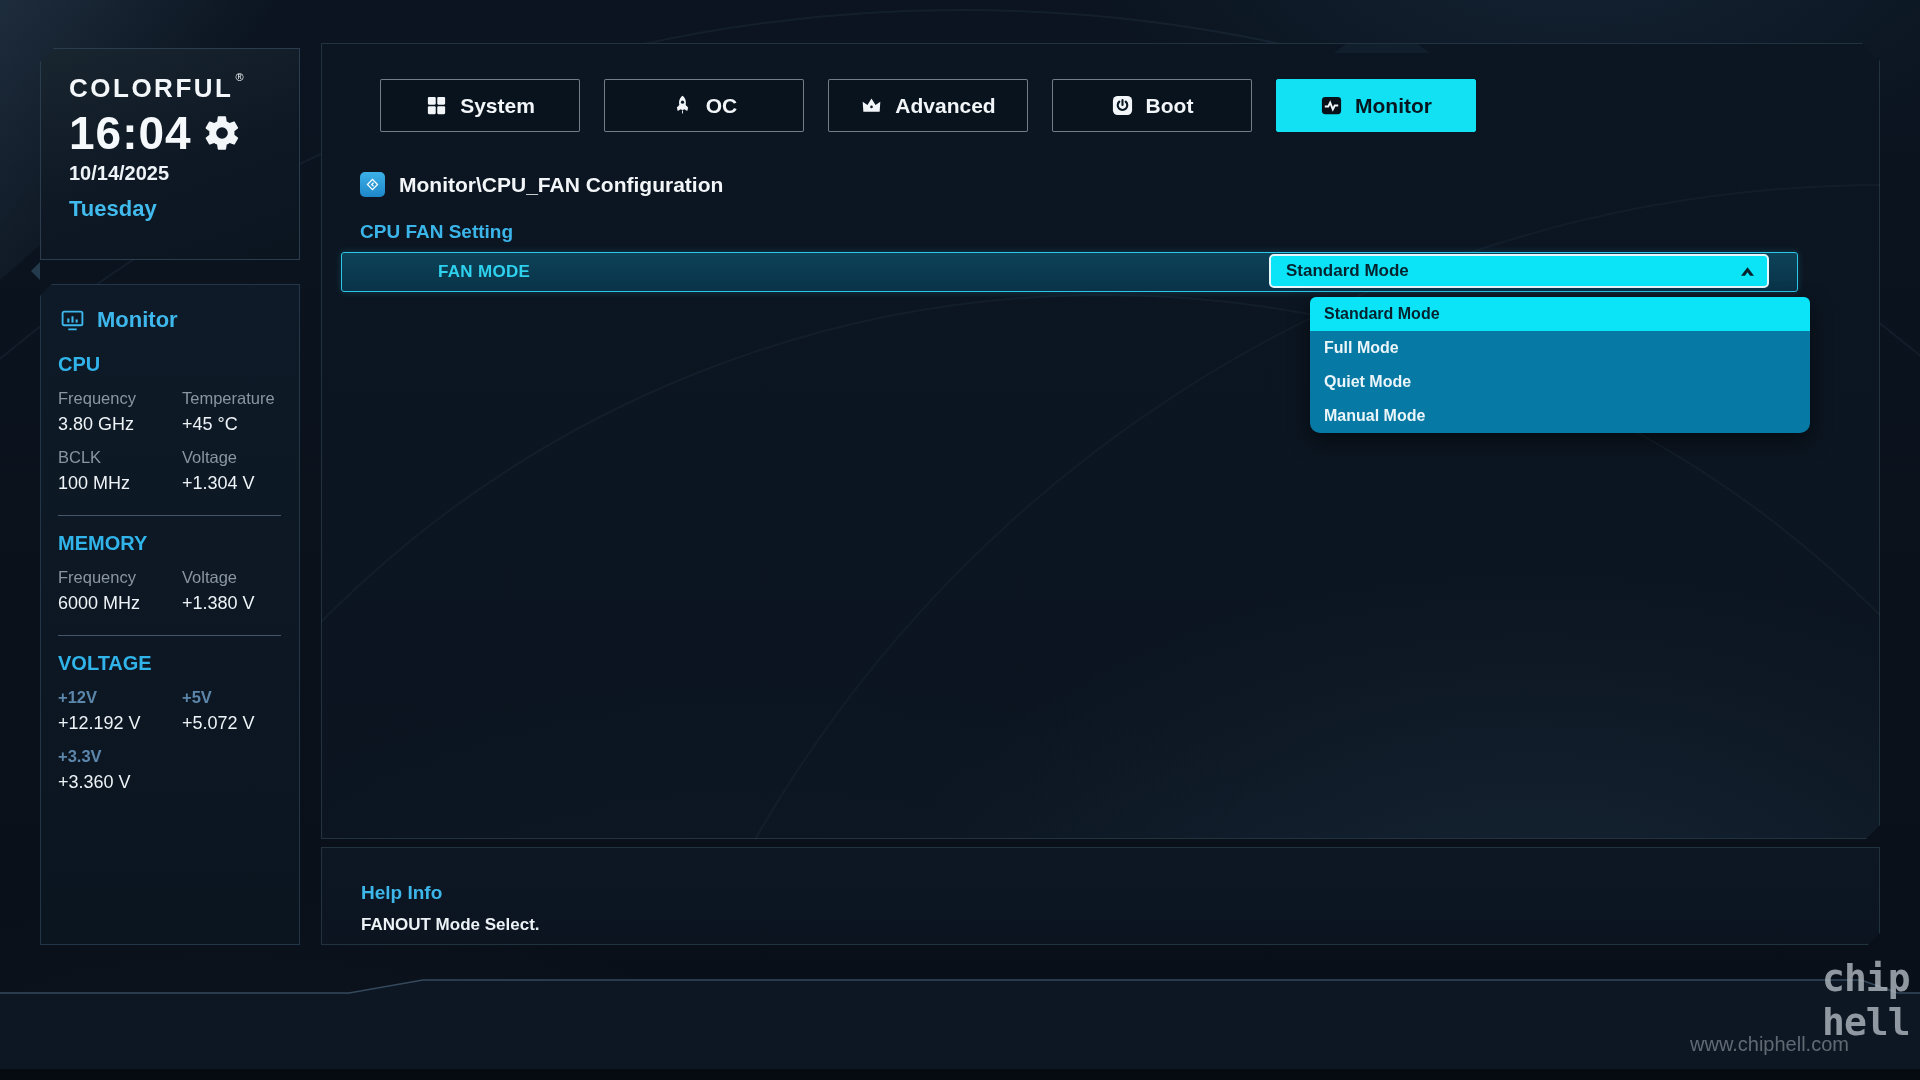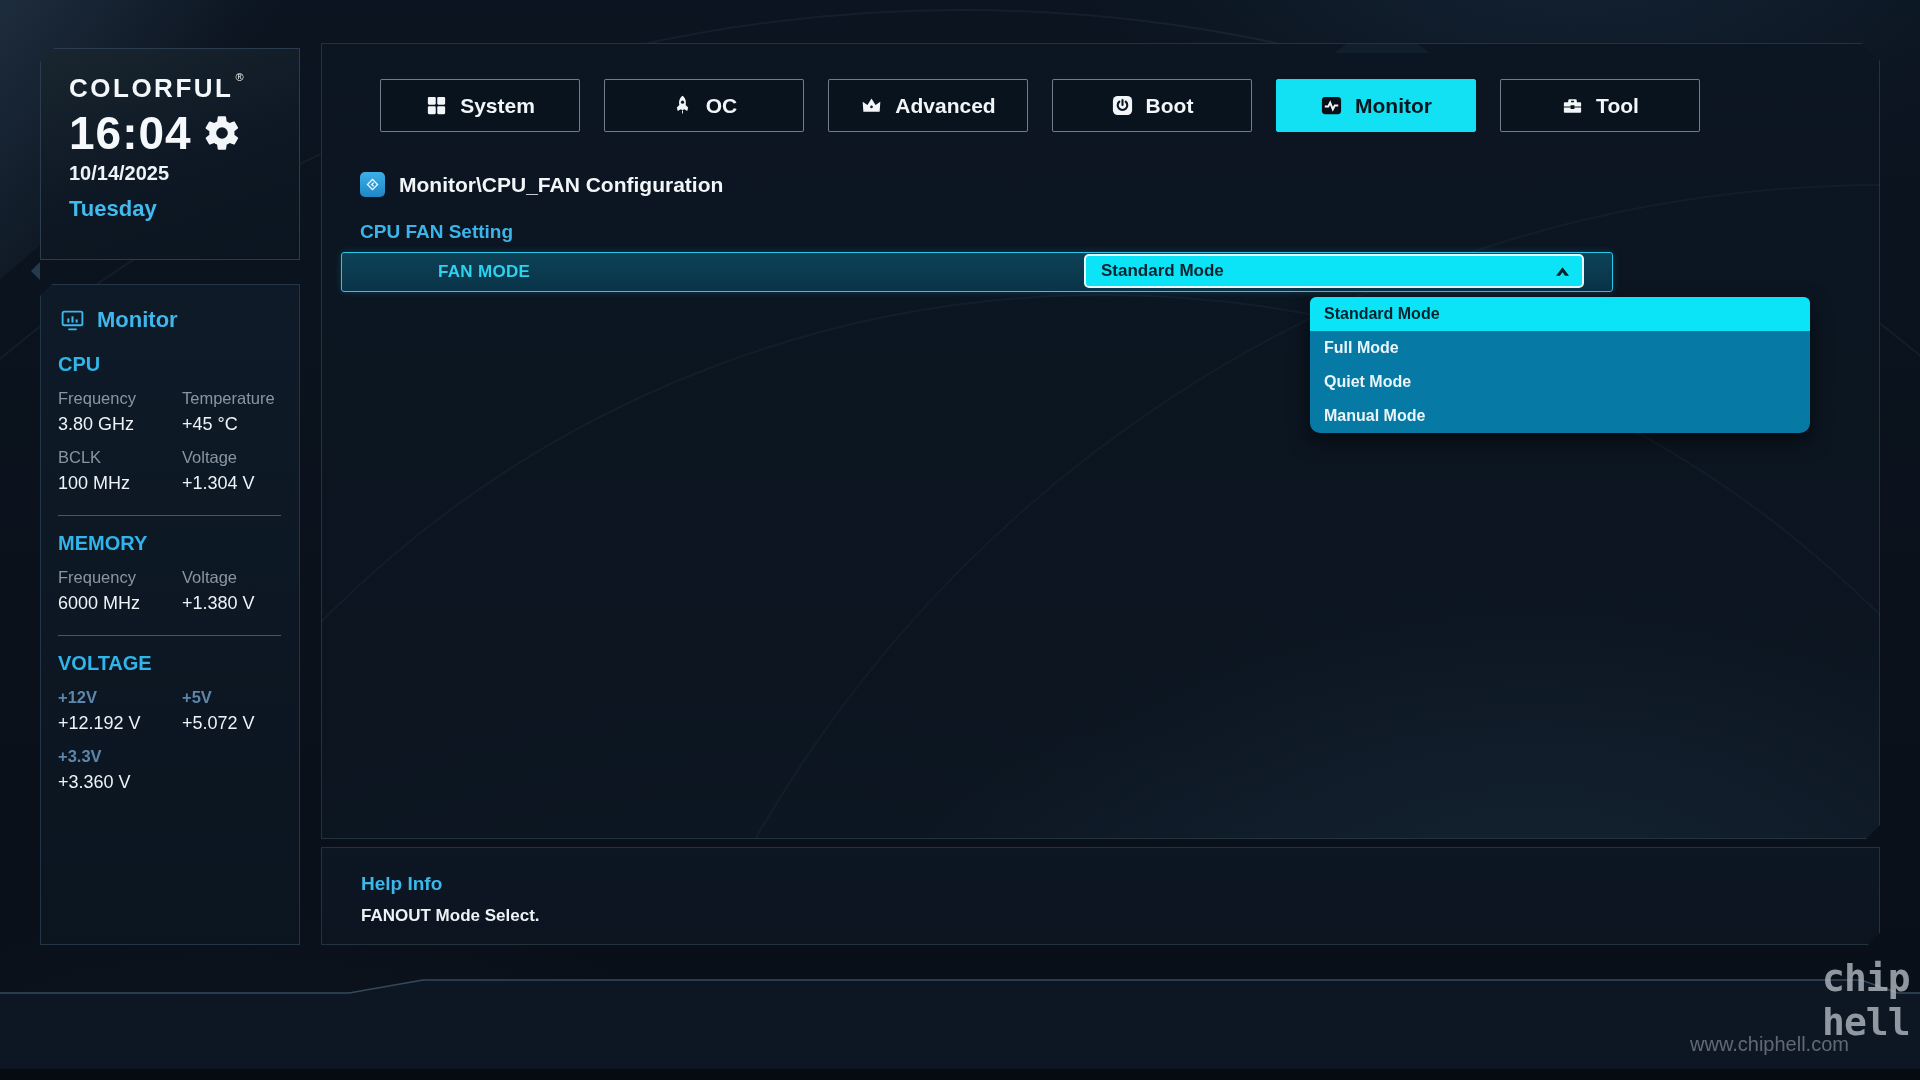--- a/index.html
+++ b/index.html
@@ -69,38 +69,38 @@
     background:rgba(10,19,30,.92);border:1px solid rgba(198,214,226,.55);border-radius:2px;
     color:#f2f6f9;font-size:21px;font-weight:700;cursor:pointer;}
   .tab svg{width:23px;height:23px;flex:none;}
   .tab.active{background:#12e0f3;border-color:#12e0f3;color:#07161f;}
   .breadcrumb{position:absolute;left:38px;top:128px;display:flex;align-items:center;gap:14px;}
   .bc-icon{width:25px;height:25px;border-radius:5px;background:linear-gradient(180deg,#3cb1e8,#1e86c8);
     display:flex;align-items:center;justify-content:center;}
   .bc-icon svg{width:19px;height:19px;}
   .bc-text{font-size:21px;font-weight:700;color:#f3f6f8;text-align:right;}
   .section-title{position:absolute;left:38px;top:177px;font-size:19px;font-weight:700;color:#3bb5e9;}
-  .setting-row{position:absolute;left:19px;top:208px;width:1272px;height:40px;box-sizing:border-box;
+  .setting-row{position:absolute;left:19px;top:208px;width:1457px;height:40px;box-sizing:border-box;
     background:linear-gradient(180deg,#0d4258,#093348);border:1px solid #2cc6e8;border-radius:3px;
     box-shadow:0 0 7px rgba(44,198,232,.22);cursor:pointer;}
   .setting-label{position:absolute;left:96px;top:50%;transform:translateY(-50%);
     font-size:17px;font-weight:700;color:#2ed2ee;letter-spacing:.3px;}
   .select{position:absolute;right:28px;top:1px;width:500px;height:34px;box-sizing:border-box;
     background:#0be4f6;border:2px solid #e6f6fa;border-radius:5px;
     display:flex;align-items:center;padding-left:15px;cursor:pointer;}
   .select .sel-text{font-size:17px;font-weight:700;color:#05222f;}
   .select .caret{position:absolute;right:11px;top:50%;transform:translateY(-50%);width:17px;height:13px;}
   .dropdown{position:absolute;left:988px;top:253px;width:500px;border-radius:6px 6px 10px 10px;overflow:hidden;
     box-shadow:0 8px 20px rgba(0,0,0,.5);z-index:5;}
   .option{height:34px;display:flex;align-items:center;padding-left:14px;
     background:#067aa5;color:#ecf5f9;font-size:16px;font-weight:700;cursor:pointer;}
   .option.selected{background:#0be4f6;color:#04212d;}
   
   .help-panel{position:absolute;left:321px;top:847px;width:1559px;height:98px;box-sizing:border-box;
-    background:linear-gradient(180deg,#0d1724,#0b141f);border:1px solid #20333f;padding:25px 0 0 39px;
+    background:linear-gradient(180deg,#0d1724,#0b141f);border:1px solid #20333f;padding:34px 0 0 39px;
     clip-path:polygon(0 0,100% 0,100% calc(100% - 12px),calc(100% - 12px) 100%,0 100%);}
   .help-title{font-size:19px;font-weight:700;color:#3db7ea;}
   .help-text{margin-top:11px;font-size:17px;font-weight:600;color:#edf2f6;}
   
   .footer-svg{position:absolute;left:0;bottom:0;width:1920px;height:101px;}
   .footer-items{position:absolute;left:0;bottom:0;width:1920px;height:101px;box-sizing:border-box;
     display:flex;align-items:center;justify-content:space-between;padding:8px 104px 10px 64px;}
   .footer-item{font-size:21px;font-weight:700;color:#eef3f7;cursor:pointer;white-space:nowrap;}
   
   .wm-logo{position:absolute;left:1822px;top:956px;z-index:9;
@@ -233,26 +233,20 @@
         </svg>
         <span>Boot</span>
       </div>
       <div class="tab active">
         <svg viewBox="0 0 24 24">
           <rect x="2" y="3" width="20" height="18" rx="3.5" fill="#081019"></rect>
           <polyline points="5,13 8.6,13 10.6,9 13.4,16 15.4,12 19,12" fill="none" stroke="#f2f6f9" stroke-width="2"></polyline>
         </svg>
         <span>Monitor</span>
       </div>
-      <div class="tab">
-        <svg viewBox="0 0 24 24" fill="#f2f6f9">
-          <path d="M9 5.5h6A1.5 1.5 0 0 1 16.5 7v1.5H20a1 1 0 0 1 1 1V13h-7v-1.2h-4V13H3V9.5a1 1 0 0 1 1-1h3.5V7A1.5 1.5 0 0 1 9 5.5zm1.5 1.6v1.4h3V7.1h-3zM3 14.2h7v1.5h4v-1.5h7v4.3a1 1 0 0 1-1 1H4a1 1 0 0 1-1-1v-4.3z"></path>
-        </svg>
-        <span>Tool</span>
-      </div>
     </div>
 
     <div class="breadcrumb">
       <span class="bc-icon">
         <svg viewBox="0 0 24 24">
           <rect x="7.5" y="7.5" width="9" height="9" transform="rotate(45 12 12)" fill="none" stroke="#ffffff" stroke-width="1.6"></rect>
           <path d="M13.4 9.6 11 12l2.4 2.4" stroke="#ffffff" stroke-width="1.6" fill="none"></path>
         </svg>
       </span>
       <span class="bc-text">Monitor\CPU_FAN Configuration</span>

